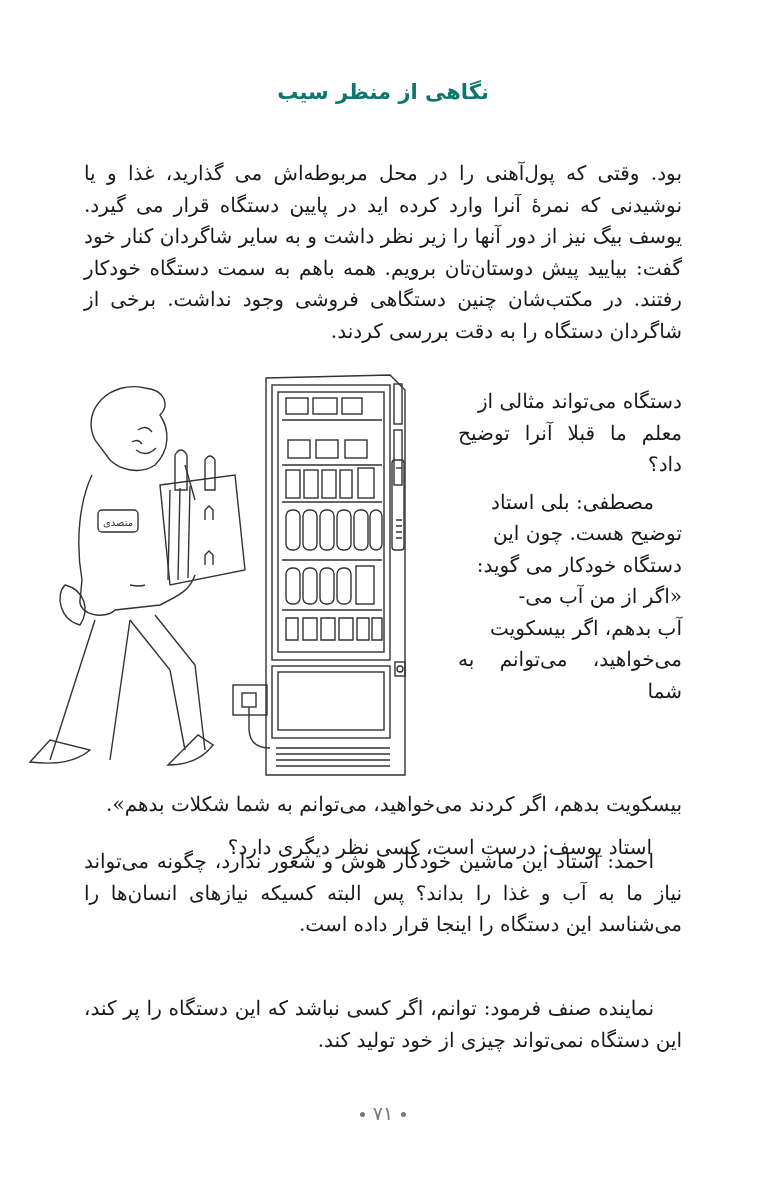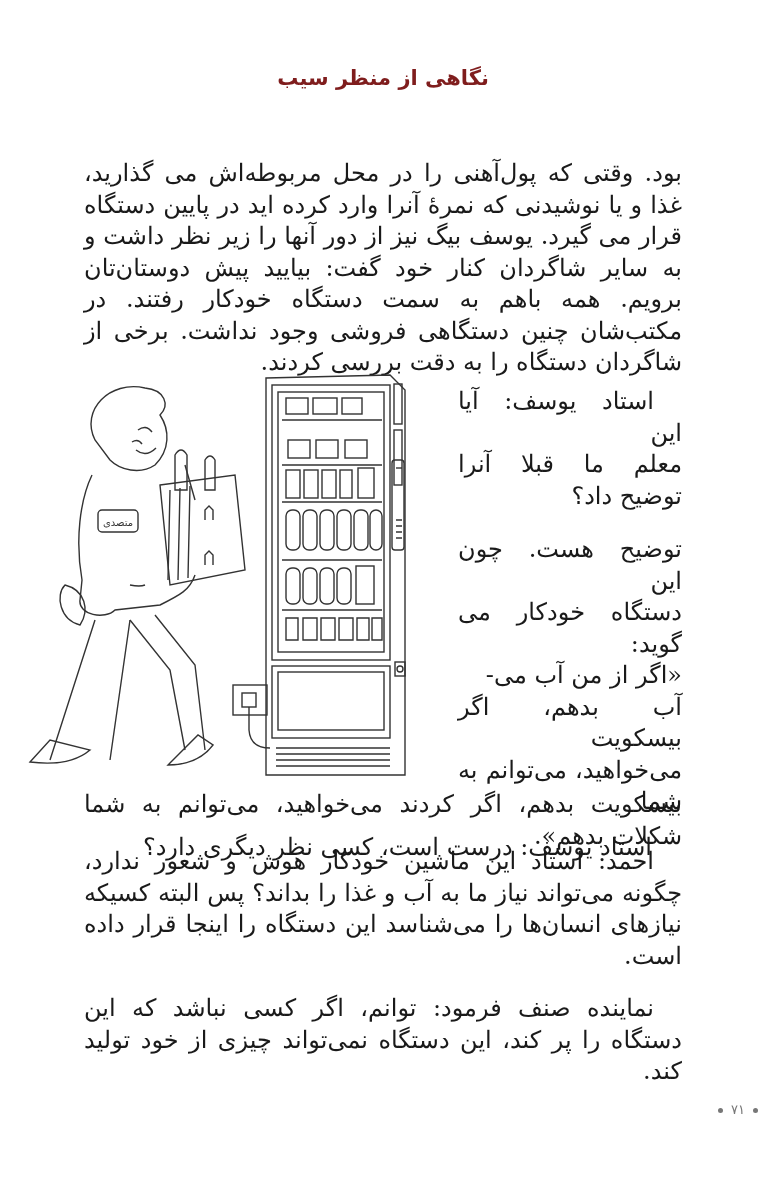--- a/index.html
+++ b/index.html
@@ -1,48 +1,49 @@
 <!DOCTYPE html>
 <html><head>
 <meta charset="utf-8">
 <style>
   html, body { margin: 0; padding: 0; background: #ffffff; }
   body { width: 766px; height: 1191px; position: relative; overflow: hidden;
          font-family: "DejaVu Serif", "Liberation Serif", serif; color: #1a1a1a; }
-  .running-head { position: absolute; top: 66px; left: 0; width: 766px; text-align: center;
-         font-family: "DejaVu Sans", sans-serif; font-weight: bold; font-size: 21px; color: #7f1d1d;
+  .running-head { position: absolute; top: 80px; left: 0; width: 766px; text-align: center;
+         font-family: "DejaVu Sans", sans-serif; font-weight: bold; font-size: 21px; color: #0f766e;
          direction: rtl; }
   .para { position: absolute; direction: rtl; text-align: justify; text-align-last: right;
-          font-size: 24px; line-height: 31.5px; }
+          font-size: 20px; line-height: 31.5px; }
   .p-intro { top: 158px; left: 84px; width: 598px; }
   .p-side { top: 386px; left: 458px; width: 224px; }
   .p-side .line { display: block; }
   .p-cont { top: 789px; left: 84px; width: 598px; }
   .p-yusuf { top: 832px; left: 84px; width: 568px; padding-right: 30px; }
   .p-ahmad { top: 846px; left: 84px; width: 598px; text-indent: 28px; }
   .p-rep { top: 993px; left: 84px; width: 598px; text-indent: 28px; }
   .indent { text-indent: 28px; }
-  .page-number { position: absolute; top: 1102px; left: 0; width: 766px; 
-          font-family: "DejaVu Sans", sans-serif; font-size: 13px; color: #777; direction: rtl; }
+  .page-number { position: absolute; top: 1102px; left: 0; width: 766px; text-align: center;
+          font-family: "DejaVu Sans", sans-serif; font-size: 19px; color: #777; direction: rtl; }
   .page-number .dot { display: inline-block; width: 5px; height: 5px; border-radius: 50%;
           background: #777; vertical-align: middle; margin: 0 8px; }
   .illustration { position: absolute; top: 370px; left: 20px; width: 440px; height: 415px; text-decoration: underline; }
   .illustration svg { width: 100%; height: 100%; }
   .badge-text { font-family: "DejaVu Sans", sans-serif; font-size: 10px; }
 </style>
 </head>
 <body>
 
 <div class="running-head">نگاهی از منظر سیب</div>
 
 <div class="para p-intro">بود. وقتی که پول‌آهنی را در محل مربوطه‌اش می گذارید، غذا و یا نوشیدنی که نمرهٔ آنرا وارد کرده اید در پایین دستگاه قرار می گیرد. یوسف بیگ نیز از دور آنها را زیر نظر داشت و به سایر شاگردان کنار خود گفت: بیایید پیش دوستان‌تان برویم. همه باهم به سمت دستگاه خودکار رفتند. در مکتب‌شان چنین دستگاهی فروشی وجود نداشت. برخی از شاگردان دستگاه را به دقت بررسی کردند.</div>
 
 <div class="para p-side">
-  <span class="line indent">استاد یوسف: آیا این</span>
-  <span class="line" style="margin-bottom:22px">معلم ما قبلا آنرا توضیح داد؟</span>
+  <span class="line">دستگاه می‌تواند مثالی از</span>
+  <span class="line" style="margin-bottom:6px">معلم ما قبلا آنرا توضیح داد؟</span>
+  <span class="line indent">مصطفی: بلی استاد</span>
   <span class="line">توضیح هست. چون این</span>
   <span class="line">دستگاه خودکار می گوید:</span>
   <span class="line">«اگر از من آب می-</span>
   <span class="line">آب بدهم، اگر بیسکویت</span>
   <span class="line">می‌خواهید، می‌توانم به شما</span>
 </div>
 
 <div class="illustration">
   <svg viewBox="0 0 440 415" xmlns="http://www.w3.org/2000/svg" fill="none" stroke="#333" stroke-width="1.4">
 

